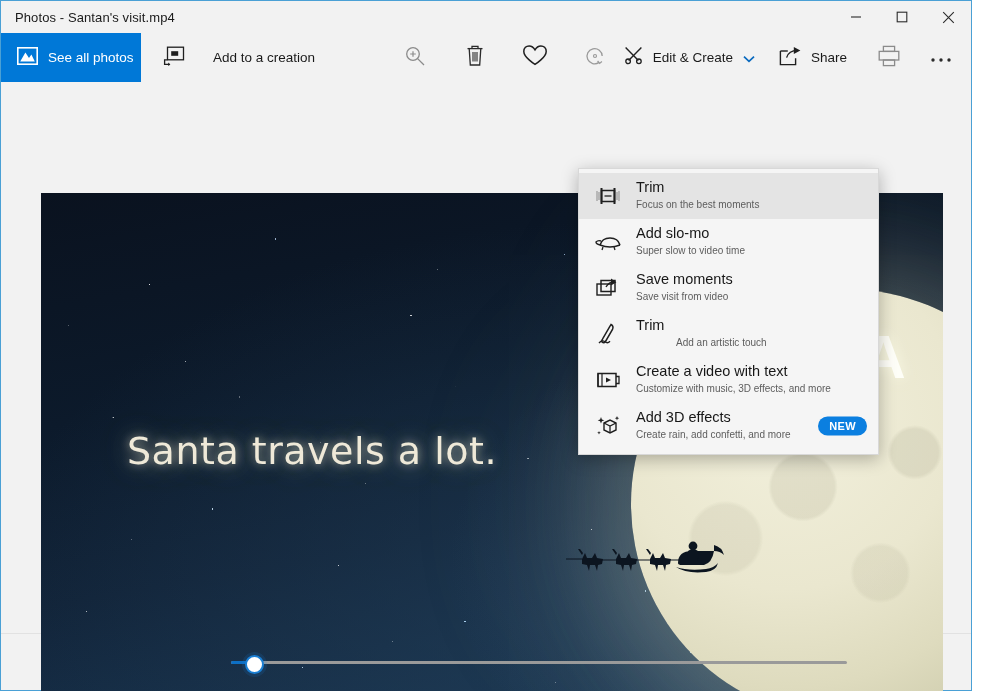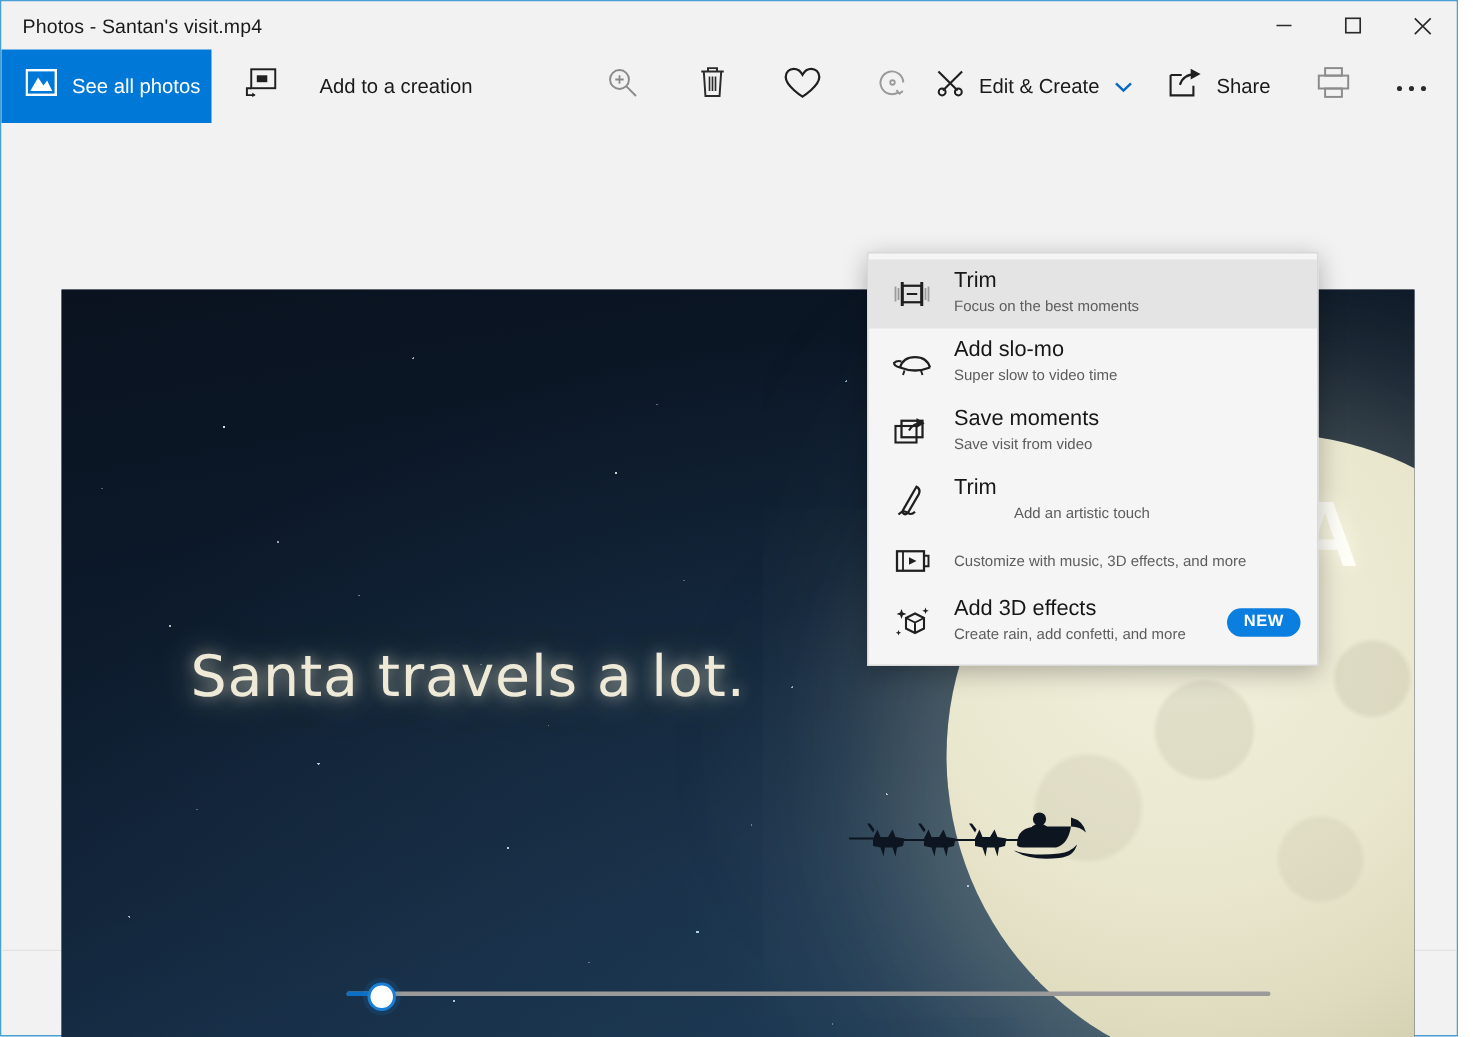--- a/index.html
+++ b/index.html
@@ -616,20 +616,21 @@
       <div class="menu-item">
         <span class="menu-icon">
           <svg width="26" height="22" viewBox="0 0 26 22">
             <rect x="3" y="4.5" width="18" height="13" fill="none" stroke="#1f1f1f" stroke-width="1.5"></rect>
             <path d="M3 4.5 V17.5 M7 4.5 V17.5" stroke="#1f1f1f" stroke-width="1.2"></path>
             <path d="M11 8.5 L16 11 L11 13.5 Z" fill="#1f1f1f"></path>
             <path d="M21 7.5 h3 v7 h-3" fill="none" stroke="#1f1f1f" stroke-width="1.3"></path>
           </svg>
         </span>
         <span class="menu-texts">
+          <span class="menu-title" style="display:block;">Create a video with text</span>
           <span class="menu-sub" style="display:block;">Customize with music, 3D effects, and more</span>
         </span>
       </div>
 
       <div class="menu-item">
         <span class="menu-icon">
           <svg width="26" height="24" viewBox="0 0 26 24">
             <path d="M9 9 L15 6 L21 9 L21 16 L15 19 L9 16 Z" fill="none" stroke="#1f1f1f" stroke-width="1.4"></path>
             <path d="M9 9 L15 12 L21 9 M15 12 V19" fill="none" stroke="#1f1f1f" stroke-width="1.3"></path>
             <path d="M6 3 l0.9 2.4 L9.3 6.3 L6.9 7.2 L6 9.6 L5.1 7.2 L2.7 6.3 L5.1 5.4 Z" fill="#1f1f1f"></path>

